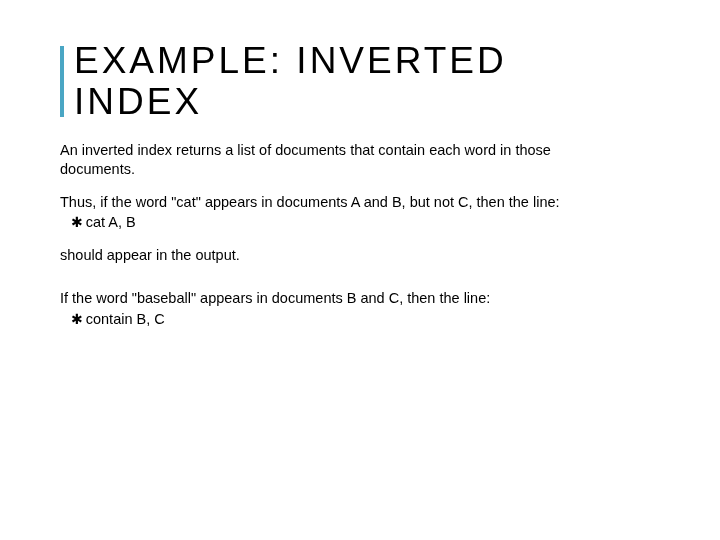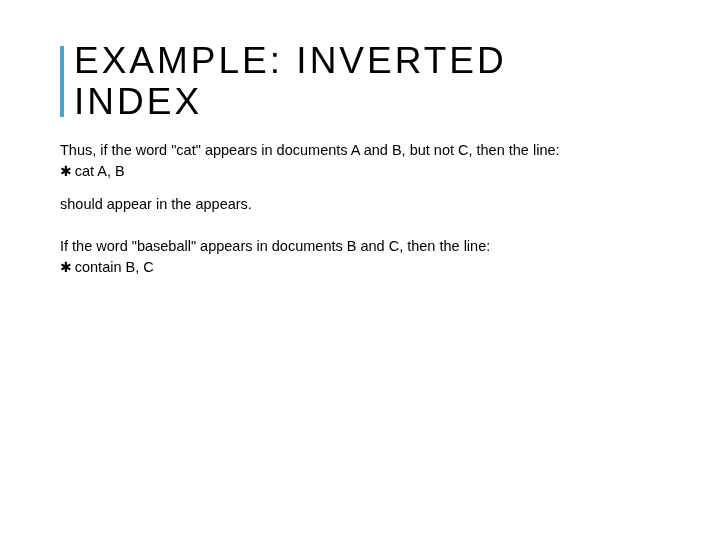--- a/index.html
+++ b/index.html
@@ -40,21 +40,21 @@
   }
   .body {
     font-size: 14.5px;
     line-height: 1.3;
     color: #000000;
   }
   .para {
     margin: 0 0 14px 0;
   }
   .bullet-line {
-    margin: 2px 0 14px 0;
+    margin: 2px 0 14px 11px;
   }
   .bullet-icon {
     display: inline-block;
     color: #000000;
     font-size: 14px;
     margin-right: 3px;
     vertical-align: baseline;
   }
   .gap {
     height: 10px;
@@ -65,28 +65,29 @@
 
 <div class="slide">
 
   <div class="title-block">
     <div class="title-accent"></div>
     <div class="title-text">EXAMPLE: INVERTED INDEX</div>
   </div>
 
   <div class="body">
 
+    <p class="para">An inverted index returns a list of documents that contain each word in those documents.</p>
 
     <p class="para" style="margin-bottom:2px">Thus, if the word "cat" appears in documents A and B, but not C, then the line:</p>
 
     <div class="bullet-line">
       <span class="bullet-icon">✱</span><span>cat A, B</span>
     </div>
 
-    <p class="para">should appear in the appears.</p>
+    <p class="para">should appear in the output.</p>
 
     <div class="gap"></div>
 
     <p class="para" style="margin-bottom:2px">If the word "baseball" appears in documents B and C, then the line:</p>
 
     <div class="bullet-line">
       <span class="bullet-icon">✱</span><span>contain B, C</span>
     </div>
 
 

